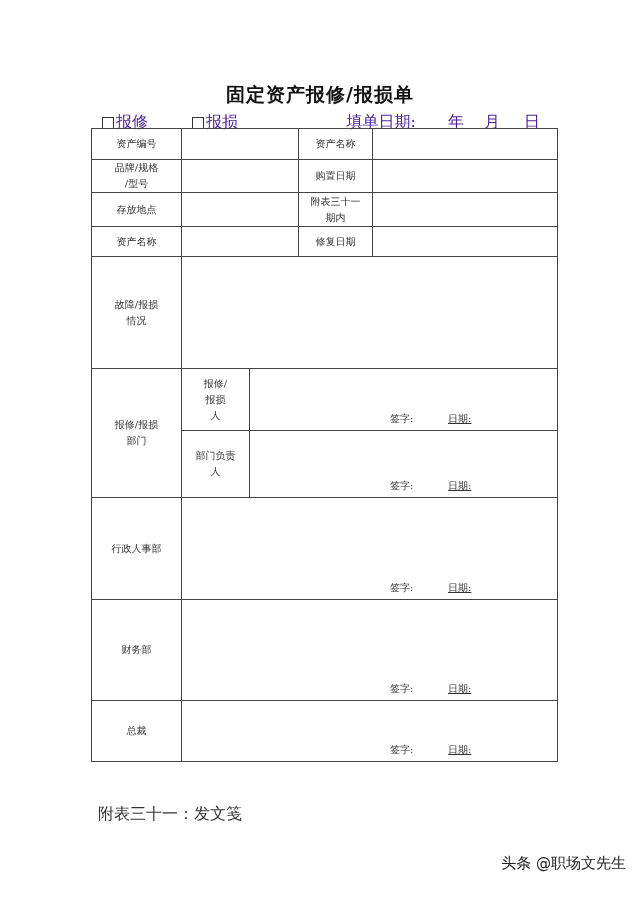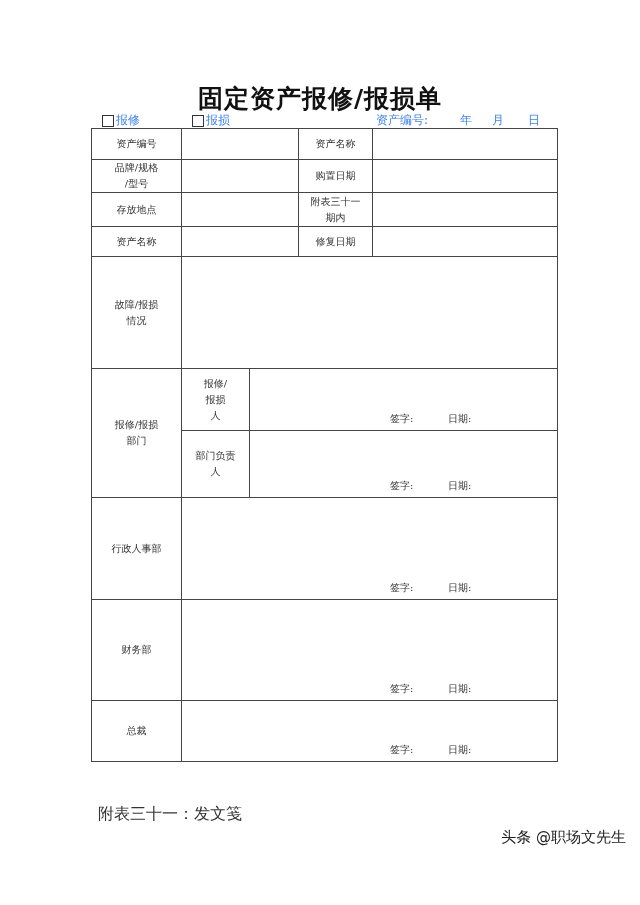--- a/index.html
+++ b/index.html
@@ -3,69 +3,69 @@
 <meta charset="utf-8">
 <style>
   html, body { margin: 0; padding: 0; }
   body {
     width: 640px; height: 905px; background: #ffffff; position: relative;
     font-family: "DejaVu Serif", "Liberation Serif", serif; color: #333;
     overflow: hidden;
   }
   .title {
     position: absolute; left: 0; top: 82px; width: 640px; text-align: center;
-    font-size: 25px; font-weight: bold; color: #111; letter-spacing: 1px;
+    font-size: 19px; font-weight: bold; color: #111; letter-spacing: 1px;
   }
   .header-line {
     position: absolute; top: 110px; left: 92px; width: 464px; height: 18px;
-    font-size: 12px; color: #3b82f6;
+    font-size: 16px; color: #4c1d95;
   }
   .cb { position: absolute; top: 2px; display: flex; align-items: center; }
   .cb .box { width: 10px; height: 10px; border: 1px solid #333; margin-right: 2px; display: inline-block; }
   .fill-date { position: absolute; top: 2px; right: 0; display: flex; }
   .fill-date span { display: inline-block; }
 
   table.form {
     position: absolute; left: 91px; top: 128px; width: 466px;
     border-collapse: collapse; table-layout: fixed; font-size: 10px;
   }
   table.form td {
     border: 1px solid #444; padding: 0; text-align: center; vertical-align: middle;
     color: #333; line-height: 16px;
   }
   .sig-cell { position: relative; }
   .sig {
     position: absolute; bottom: 3px; left: 0; width: 100%; height: 16px;
   }
   .sig .s1 { position: absolute; margin-left: 44px; }
-  .sig .s2 { position: absolute; }
+  .sig .s2 { position: absolute; text-decoration: underline; }
   .footnote {
     position: absolute; left: 98px; top: 804px; font-size: 16px; color: #333;
   }
   .watermark {
-    position: absolute; right: 14px; top: 828px; font-size: 15px; color: #222;
+    position: absolute; right: 14px; top: 854px; font-size: 15px; color: #222;
     font-family: "DejaVu Sans", "Liberation Sans", sans-serif;
   }
 </style>
 </head>
 <body>
 
 <div class="title">固定资产报修/报损单</div>
 
 <div class="header-line">
   <div class="cb" style="left:10px;">
     <span class="box"></span>
     <span>报修</span>
   </div>
   <div class="cb" style="left:100px;">
     <span class="box"></span>
     <span>报损</span>
   </div>
   <div class="fill-date">
-    <span style="margin-right:32px;">资产编号:</span>
+    <span style="margin-right:32px;">填单日期:</span>
     <span style="margin-right:20px;">年</span>
     <span style="margin-right:24px;">月</span>
     <span style="margin-right:16px;">日</span>
   </div>
 </div>
 
 <table class="form">
   <colgroup>
     <col style="width:90px">
     <col style="width:68px">

